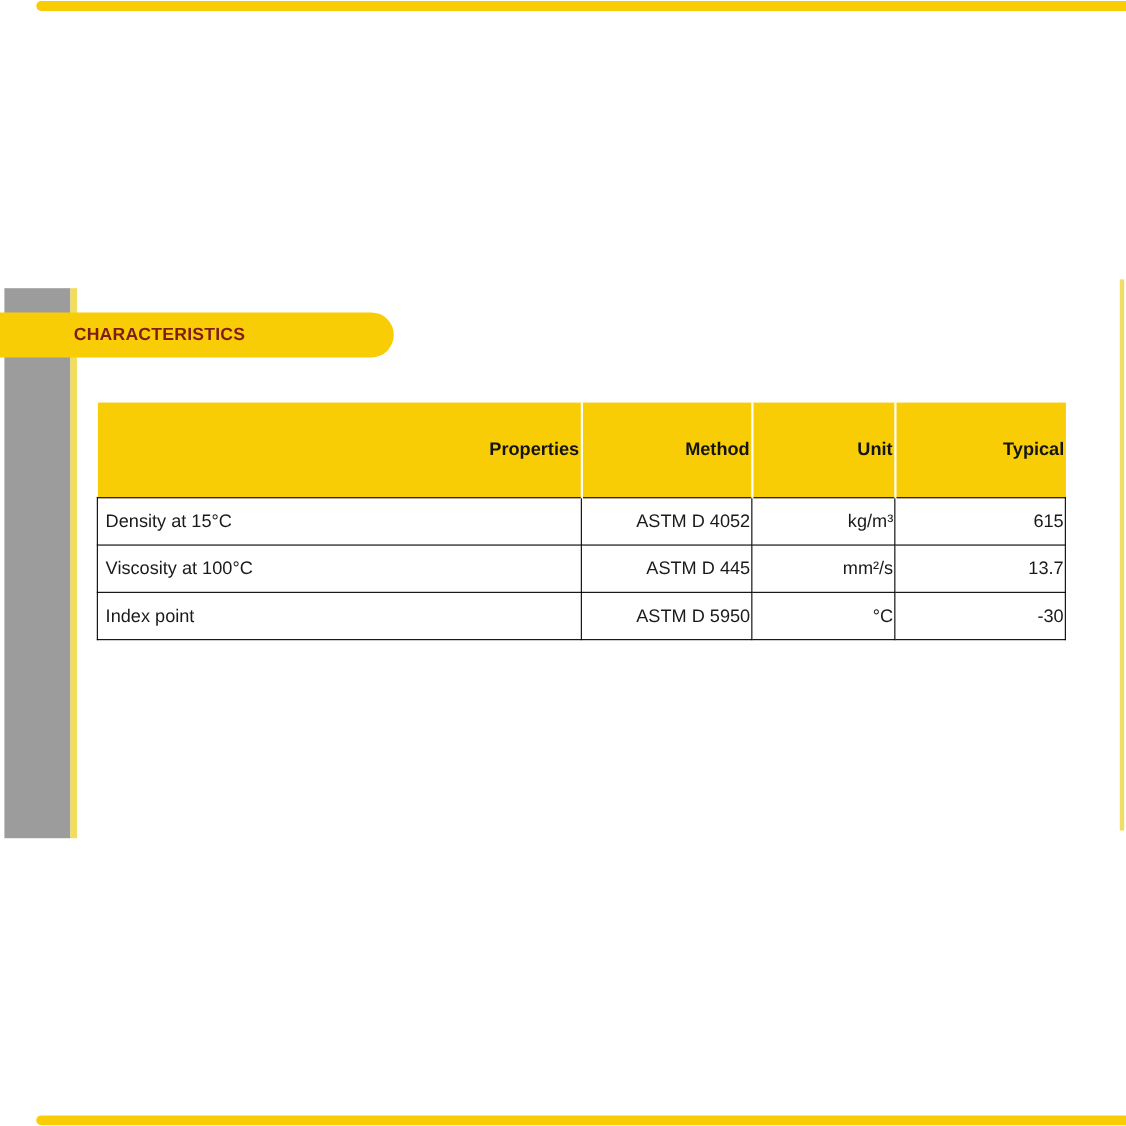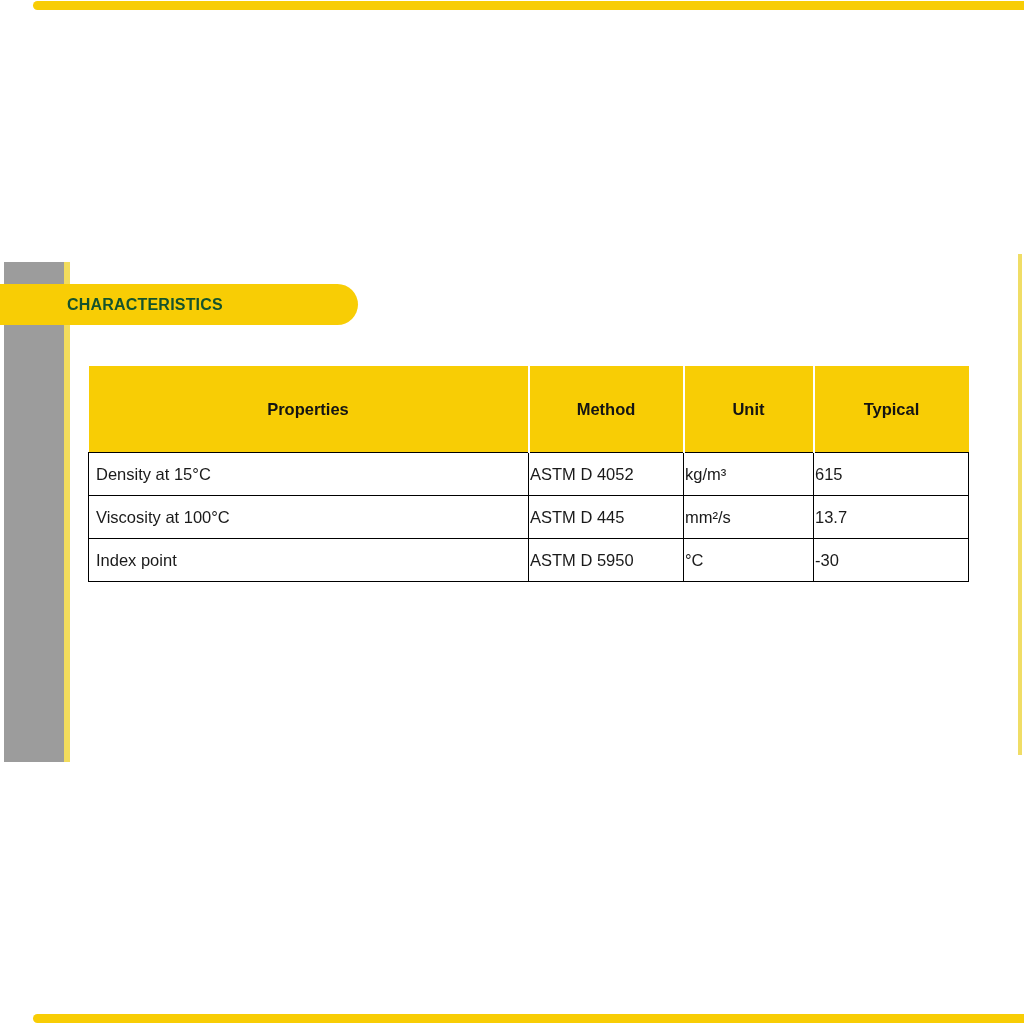--- a/index.html
+++ b/index.html
@@ -38,49 +38,49 @@
   }
 
   
   .title-pill {
     position: absolute; left: 0; top: 284px; width: 358px; height: 41px;
     background: #F8CD05; border-radius: 0 21px 21px 0;
     display: flex; align-items: center; z-index: 3;
   }
   .title-pill span {
     font-size: 16px; font-weight: 700; letter-spacing: 0.2px;
-    padding-left: 67px; color: #14532d;
+    padding-left: 67px; color: #7f1d1d;
   }
 
   
   table.char-table {
     position: absolute; left: 88px; top: 366px; width: 880px;
     border-collapse: collapse; table-layout: fixed;
     font-size: 16.5px;
   }
   .char-table col.c-prop    { width: 440px; }
   .char-table col.c-method  { width: 155px; }
   .char-table col.c-unit    { width: 130px; }
   .char-table col.c-typical { width: 155px; }
 
   .char-table th {
     background: #F8CD05;
     height: 84px;
     font-weight: 700;
-    text-align: center;
+    text-align: right;
     border: none;
     border-left: 2px solid #FFFFFF;
     color: #141414;
   }
   .char-table th:first-child { border-left: none; }
 
   .char-table td {
     border: 1.5px solid #000000;
     height: 40px;
-    text-align: left;
+    text-align: right;
     background: #FFFFFF;
     vertical-align: middle;
     white-space: nowrap;
     overflow: hidden;
   }
   .char-table td.prop-cell {
     text-align: left;
     padding-left: 7px;
   }
 </style>

